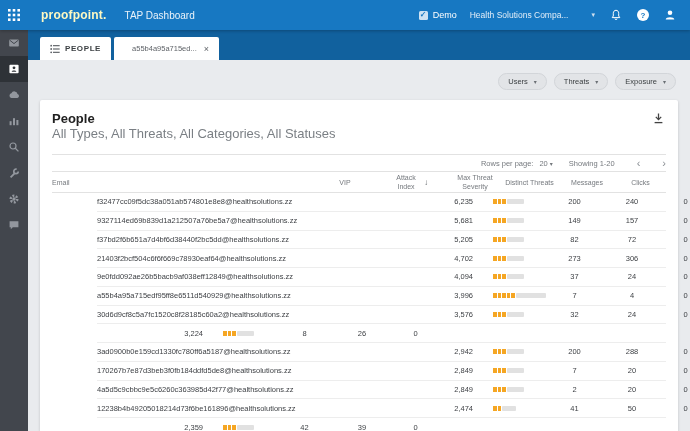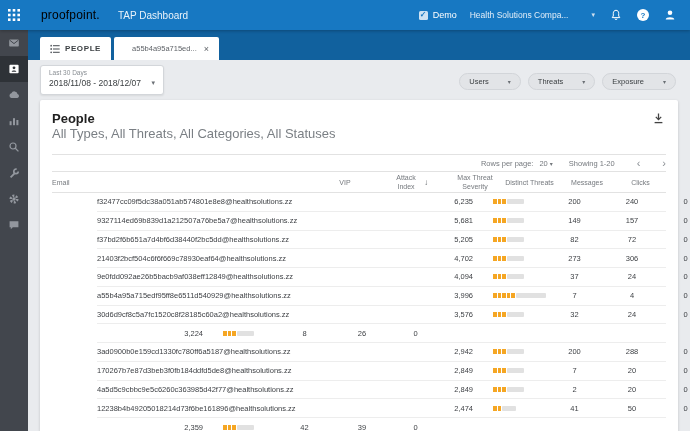--- a/index.html
+++ b/index.html
@@ -4,21 +4,21 @@
 <style>
   * { margin:0; padding:0; box-sizing:border-box; }
   html,body { width:690px; height:431px; overflow:hidden; }
   body { font-family:"Liberation Sans", sans-serif; background:#e9ebee; position:relative; }
 
   
   .top-header { position:absolute; left:0; top:0; width:690px; height:30px;
     background:#1778c2; display:flex; align-items:center; z-index:5;
     box-shadow:0 1px 3px rgba(0,0,0,.25); }
   .apps-cell { width:28px; height:30px; display:flex; align-items:center; justify-content:center; cursor:pointer; }
-  .logo { color:#000000; font-size:12px; font-weight:normal; margin-left:13px; letter-spacing:.2px;text-align:right; }
+  .logo { color:#fef9c3; font-size:12px; font-weight:bold; margin-left:13px; letter-spacing:.2px;text-align:right; }
   .app-title { color:#eaf3fa; font-size:10px; margin-left:18px; }
   .hdr-right { margin-left:auto; display:flex; align-items:center; gap:13px; padding-right:12px; }
   .demo-wrap { display:flex; align-items:center; gap:5px; }
   .checkbox { width:9px; height:9px; background:#cfe3f3; border-radius:1.5px;
     display:flex; align-items:center; justify-content:center;
     color:#1778c2; font-size:8px; font-weight:bold; line-height:1; cursor:pointer; }
   .demo-label { color:#fff; font-size:9px; }
   .company { color:#e3eef8; font-size:8.5px; max-width:110px; white-space:nowrap; cursor:pointer;text-align:right; }
   .hdr-caret { color:#cfe0ef; font-size:7px; margin-left:10px; cursor:pointer; }
   .hdr-icon { width:16px; height:16px; display:flex; align-items:center; justify-content:center; cursor:pointer; }
@@ -46,21 +46,21 @@
 
   .date-card { position:absolute; left:12px; top:5px; width:124px; height:30px;
     background:#fff; border:1px solid #d3d6da; border-radius:3px;
     box-shadow:0 1px 2px rgba(0,0,0,.08); padding:3px 8px; cursor:pointer; }
   .date-label { font-size:6.5px; color:#8a8f94; }
   .date-value { font-size:8.5px; color:#3c4043; margin-top:2px; }
   .date-caret { position:absolute; right:8px; top:13px; font-size:7px; color:#6b7075; }
 
   .pill-row { position:absolute; top:13px; right:14px; display:flex; gap:7px; }
   .pill { height:17px; border-radius:9px; background:#e2e4e7; border:1px solid #d2d5d9;
-    display:flex; align-items:center; gap:19px; padding:0 9px; cursor:pointer; }
+    display:flex; align-items:center; gap:6px; padding:0 9px; cursor:pointer; }
   .pill-label { font-size:7.5px; color:#3c4043; }
   .pill-caret { font-size:6px; color:#6b7075; }
 
   
   .card { position:absolute; left:12px; top:40px; width:638px; height:331px;
     background:#fff; border-radius:2px 2px 0 0; box-shadow:0 1px 3px rgba(0,0,0,.18); }
   .card-inner { padding:0 12px; position:relative; }
   .card-title { font-size:13px; font-weight:bold; color:#212121; padding-top:11px; }
   .dl-btn { position:absolute; right:12px; top:10px; width:16px; height:16px;
     display:flex; align-items:center; justify-content:center; cursor:pointer; }
@@ -202,25 +202,20 @@
     <span class="tab-label">PEOPLE</span>
   </div>
   <div class="tab tab2">
     <span class="tab-label">a55b4a95a715ed...</span>
     <span class="tab-close">×</span>
   </div>
 </div>
 
 <div class="main">
 
-  <div class="date-card">
-    <div class="date-label">Last 30 Days</div>
-    <div class="date-value">2018/11/08 - 2018/12/07</div>
-    <div class="date-caret">▾</div>
-  </div>
 
   <div class="pill-row">
     <div class="pill">
       <span class="pill-label">Users</span>
       <span class="pill-caret">▾</span>
     </div>
     <div class="pill">
       <span class="pill-label">Threats</span>
       <span class="pill-caret">▾</span>
     </div>

